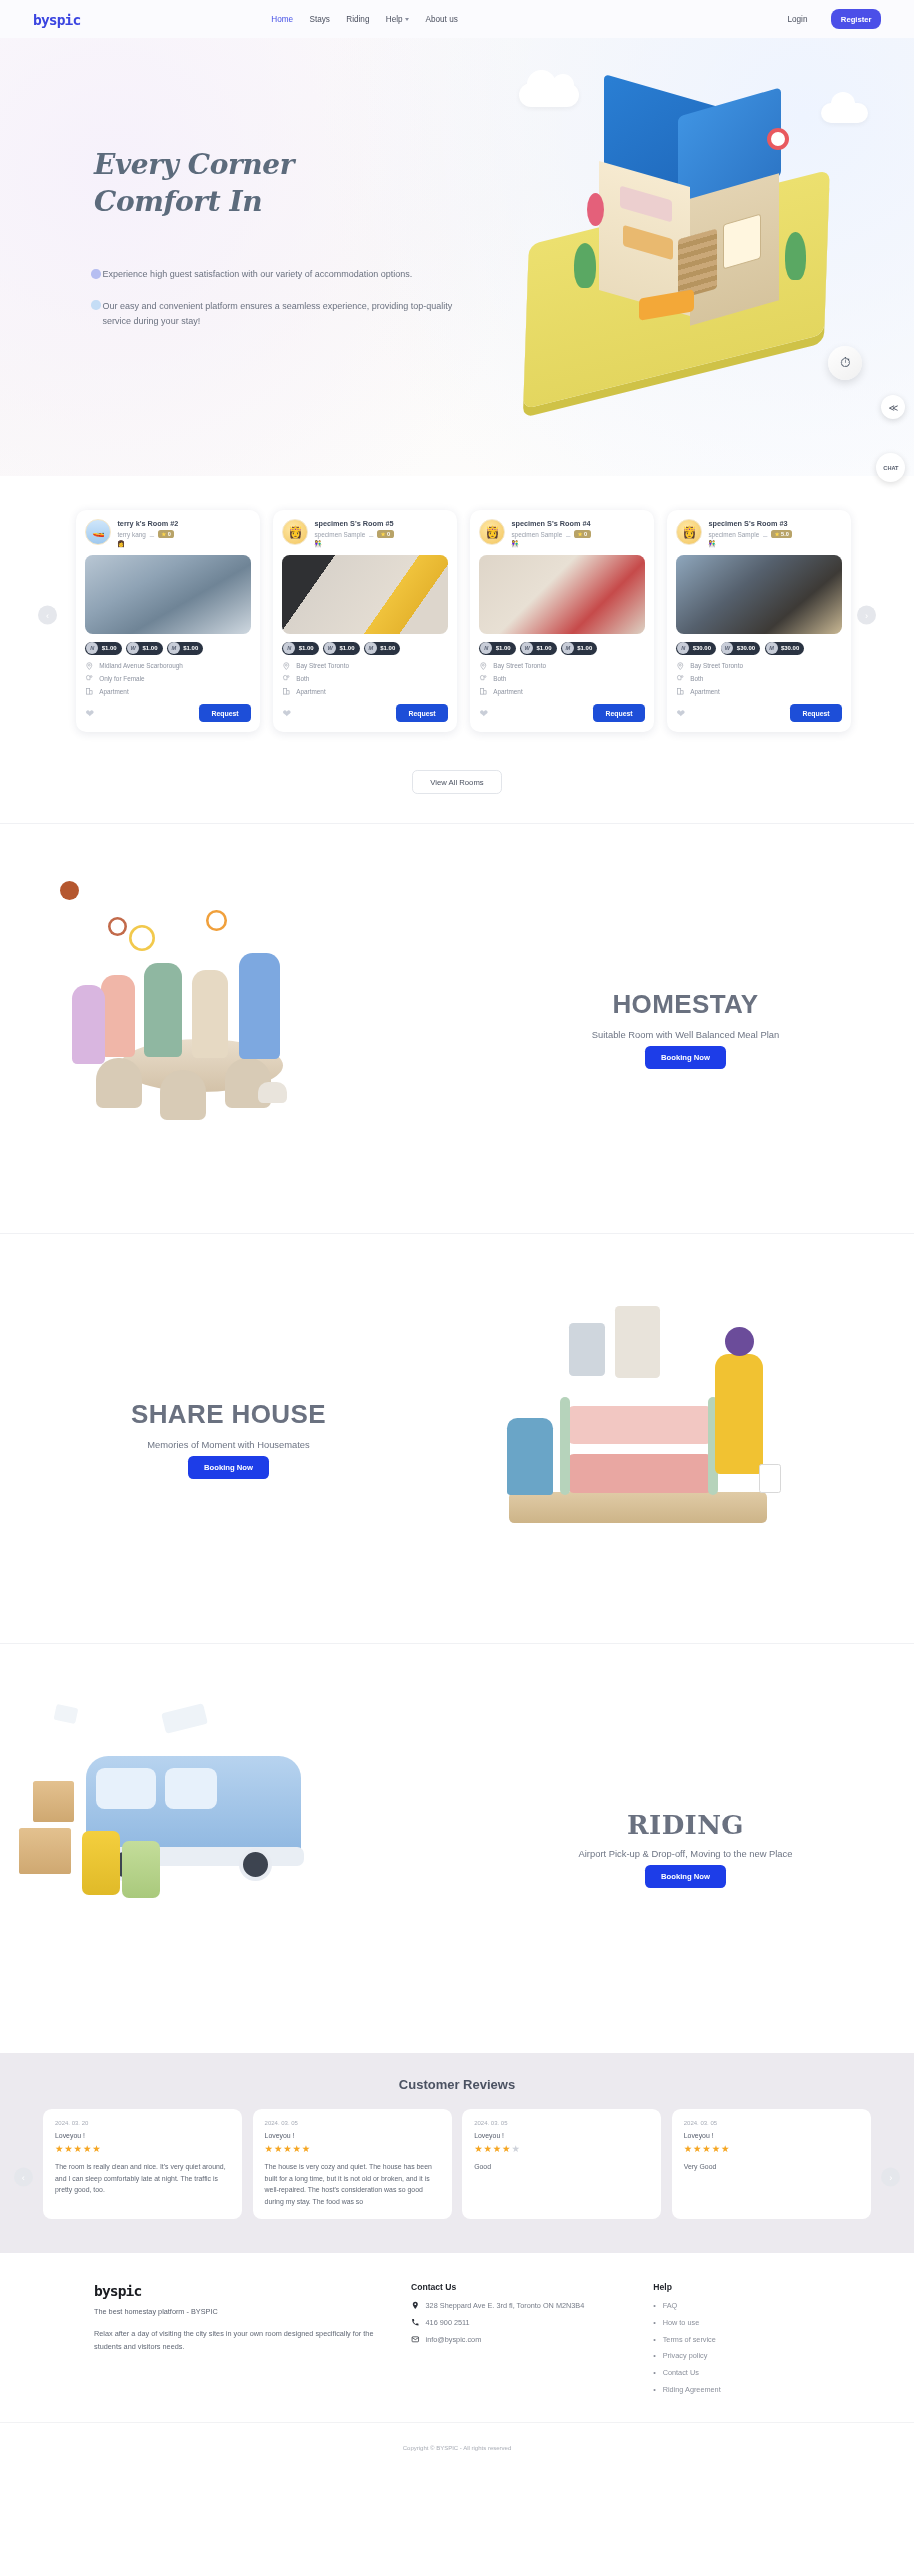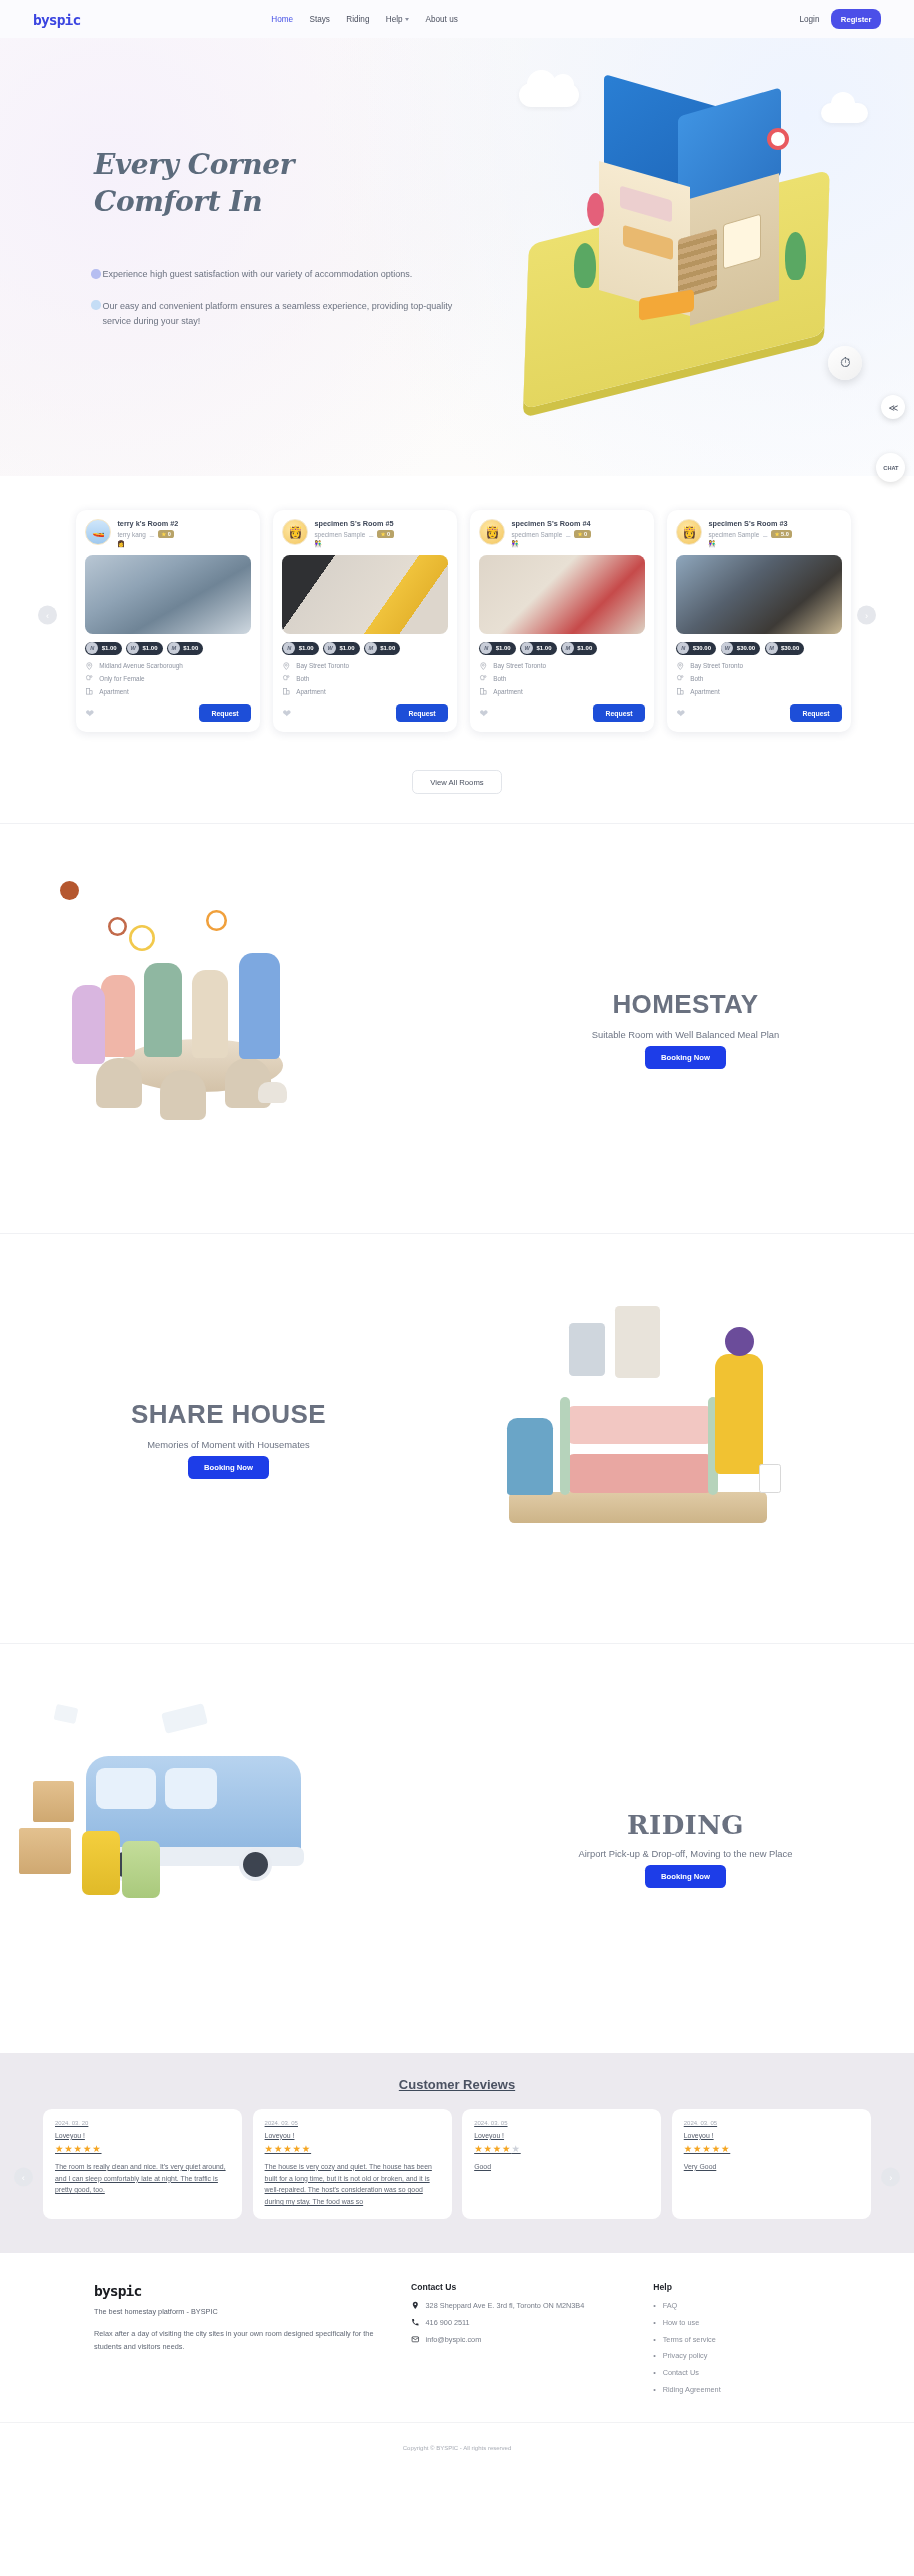--- a/index.html
+++ b/index.html
@@ -20,21 +20,21 @@
   .logo {
     font-family: "DejaVu Sans Mono", monospace;
     font-weight: bold; font-size: 14.6px; letter-spacing: -0.9px;
     color: #3b45e0; user-select: none;
   }
   .nav-links { display: flex; align-items: center; gap: 16.3px; margin-left: 191px; }
   .nav-link { font-size: 8.2px; color: #4a4f5e; cursor: pointer; white-space: nowrap; }
   .nav-link.active { color: #4550e6; }
   .chev { display: inline-block; width: 0; height: 0; border-left: 2.6px solid transparent;
           border-right: 2.6px solid transparent; border-top: 3px solid #8b90a0; margin-left: 2.6px; vertical-align: 0.9px; }
-  .nav-right { margin-left: auto; display: flex; align-items: center; gap: 12px; }
+  .nav-right { margin-left: auto; display: flex; align-items: center; gap: 24px; }
   .login-link { font-size: 8.2px; color: #4a4f5e; cursor: pointer; }
   .register-btn {
     background: #4b4fe8; color: #fff; font-size: 7.7px; font-weight: bold;
     border: none; border-radius: 8px; padding: 5.2px 9.4px; cursor: pointer;
   }
 
   
   .hero {
     position: relative; height: 438px;
     background:
@@ -199,21 +199,21 @@
 
   
   .bunk { position: absolute; border-radius: 6.9px; }
   
   .van-body { position: absolute; border-radius: 22px 22px 8.6px 8.6px; background: linear-gradient(180deg,#b7d3ef,#8db6e0); }
   .suitcase { position: absolute; border-radius: 6.9px; }
   .wheel { position: absolute; border-radius: 50%; background:#3d4450; border: 4.3px solid #e8ecf2; }
   .box { position: absolute; background: linear-gradient(180deg,#e3c18f,#cfa871); border-radius: 2.6px; }
 
   
-  .reviews { background: #eceaef; padding: 24px 0 34px; position: relative; text-decoration: underline; }
+  .reviews { background: #eceaef; padding: 24px 0 34px; position: relative; }
   .reviews-title { text-align: center; font-size: 13px; font-weight: bold; color: #4b5262; margin-bottom: 17px; }
   .review-list { display: flex; gap: 10.3px; padding: 0 43px; }
   .review-card { flex: 1; background: #fff; border-radius: 8.6px; padding: 11px 12px; min-height: 108px; }
   .rv-date { font-size: 6px; color: #a7acb7; }
   .rv-name { font-size: 6.9px; color: #555c6b; margin-top: 5.2px; }
   .rv-stars { margin-top: 4.3px; font-size: 9.4px; letter-spacing: 0.9px; color: #f5a623; }
   .rv-stars .off { color: #ced2da; }
   .rv-text { font-size: 6.9px; line-height: 1.7; color: #606774; margin-top: 6.9px; }
 
   

